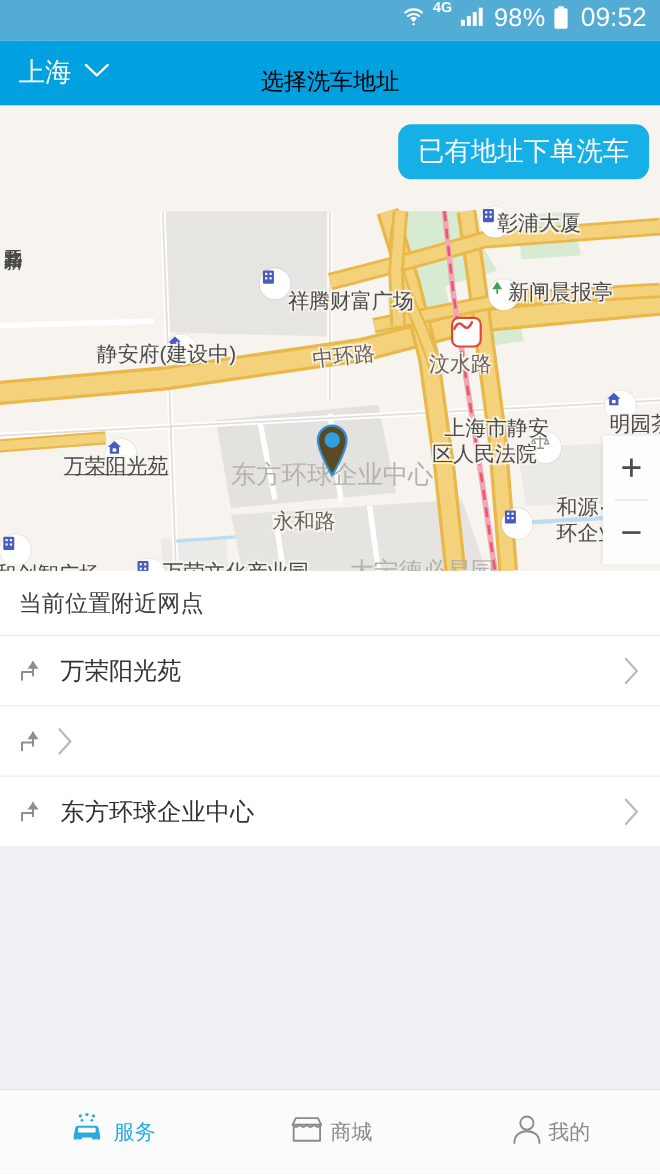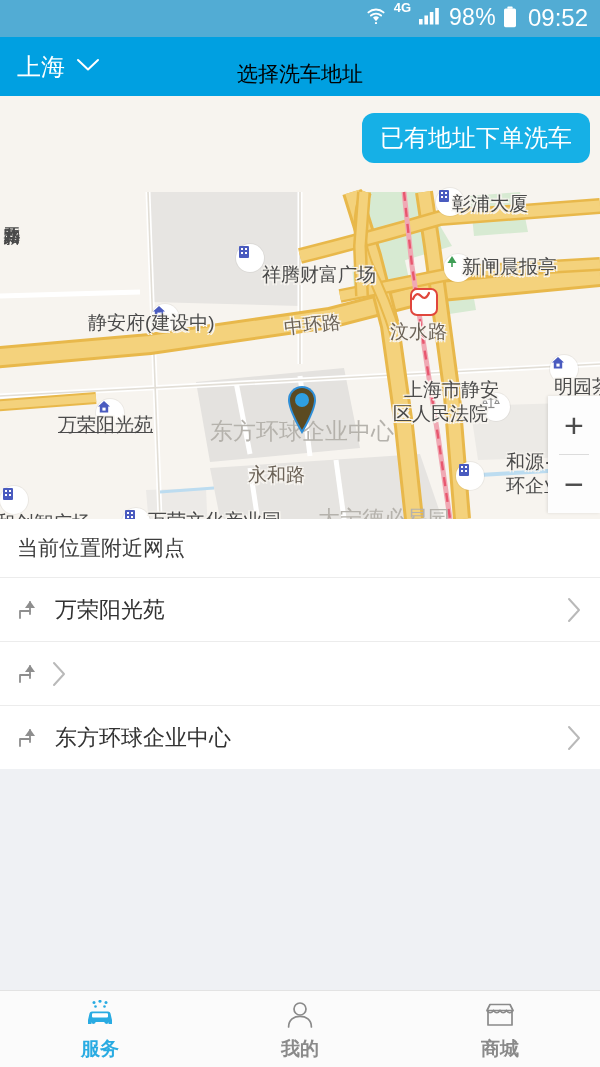--- a/index.html
+++ b/index.html
@@ -121,24 +121,23 @@
   .row-label { flex: 1 1 auto; font-size: 22px; color: #323232; margin-left: 4px; }
   .row-chev { flex: 0 0 auto; display: flex; align-items: center; }
 
   
   .tabbar {
     position: absolute; left: 0; bottom: 0; width: 600px; height: 77px;
     background: #fbfbfb; border-top: 1px solid #e3e3e3;
     display: flex;
   }
   .tab {
-    flex: 1 1 0; display: flex; flex-direction: column;
+    flex: 1 1 0; display: flex; flex-direction: row;
     align-items: center; justify-content: center; gap: 5px;
     cursor: pointer;
-    font-weight: bold;
   }
   .tab .tlabel { font-size: 19px; color: #8a8a8a; line-height: 1; }
   .tab.active .tlabel { color: #29abe2; }
 </style>
 </head>
 <body>
 
 <div id="app">
 
   <div class="statusbar">
@@ -443,33 +442,33 @@
           <circle cx="13.4" cy="21.6" r="2.4" fill="#29abe2"></circle>
           <circle cx="26.6" cy="21.6" r="2.4" fill="#29abe2"></circle>
         </svg>
       </span>
       <span class="tlabel">服务</span>
     </div>
 
 
     <div class="tab">
       <span>
-        <svg width="30" height="30" viewBox="0 0 30 30">
-          <circle cx="15" cy="9" r="6" stroke="#8a8a8a" stroke-width="1.7" fill="none"></circle>
-          <path d="M3.6 27 C3.6 19.6 9 16.4 15 16.4 C21 16.4 26.4 19.6 26.4 27" stroke="#8a8a8a" stroke-width="1.7" fill="none" stroke-linecap="round"></path>
-        </svg>
-      </span>
-      <span class="tlabel">我的</span>
-    </div>
-
-    <div class="tab">
-      <span>
         <svg width="34" height="30" viewBox="0 0 34 30">
           <path d="M4 10.5 L7 4.5 H27 L30 10.5 Z" stroke="#8a8a8a" stroke-width="1.7" fill="none" stroke-linejoin="round"></path>
           <path d="M5 10.5 V25 H29 V10.5" stroke="#8a8a8a" stroke-width="1.7" fill="none" stroke-linejoin="round"></path>
           <path d="M4 10.5 Q7 15 10.6 10.5 Q13.8 15 17 10.5 Q20.2 15 23.4 10.5 Q27 15 30 10.5" stroke="#8a8a8a" stroke-width="1.6" fill="none"></path>
         </svg>
       </span>
       <span class="tlabel">商城</span>
     </div>
+
+    <div class="tab">
+      <span>
+        <svg width="30" height="30" viewBox="0 0 30 30">
+          <circle cx="15" cy="9" r="6" stroke="#8a8a8a" stroke-width="1.7" fill="none"></circle>
+          <path d="M3.6 27 C3.6 19.6 9 16.4 15 16.4 C21 16.4 26.4 19.6 26.4 27" stroke="#8a8a8a" stroke-width="1.7" fill="none" stroke-linecap="round"></path>
+        </svg>
+      </span>
+      <span class="tlabel">我的</span>
+    </div>
   </div>
 
 </div>
 
 </body></html>

